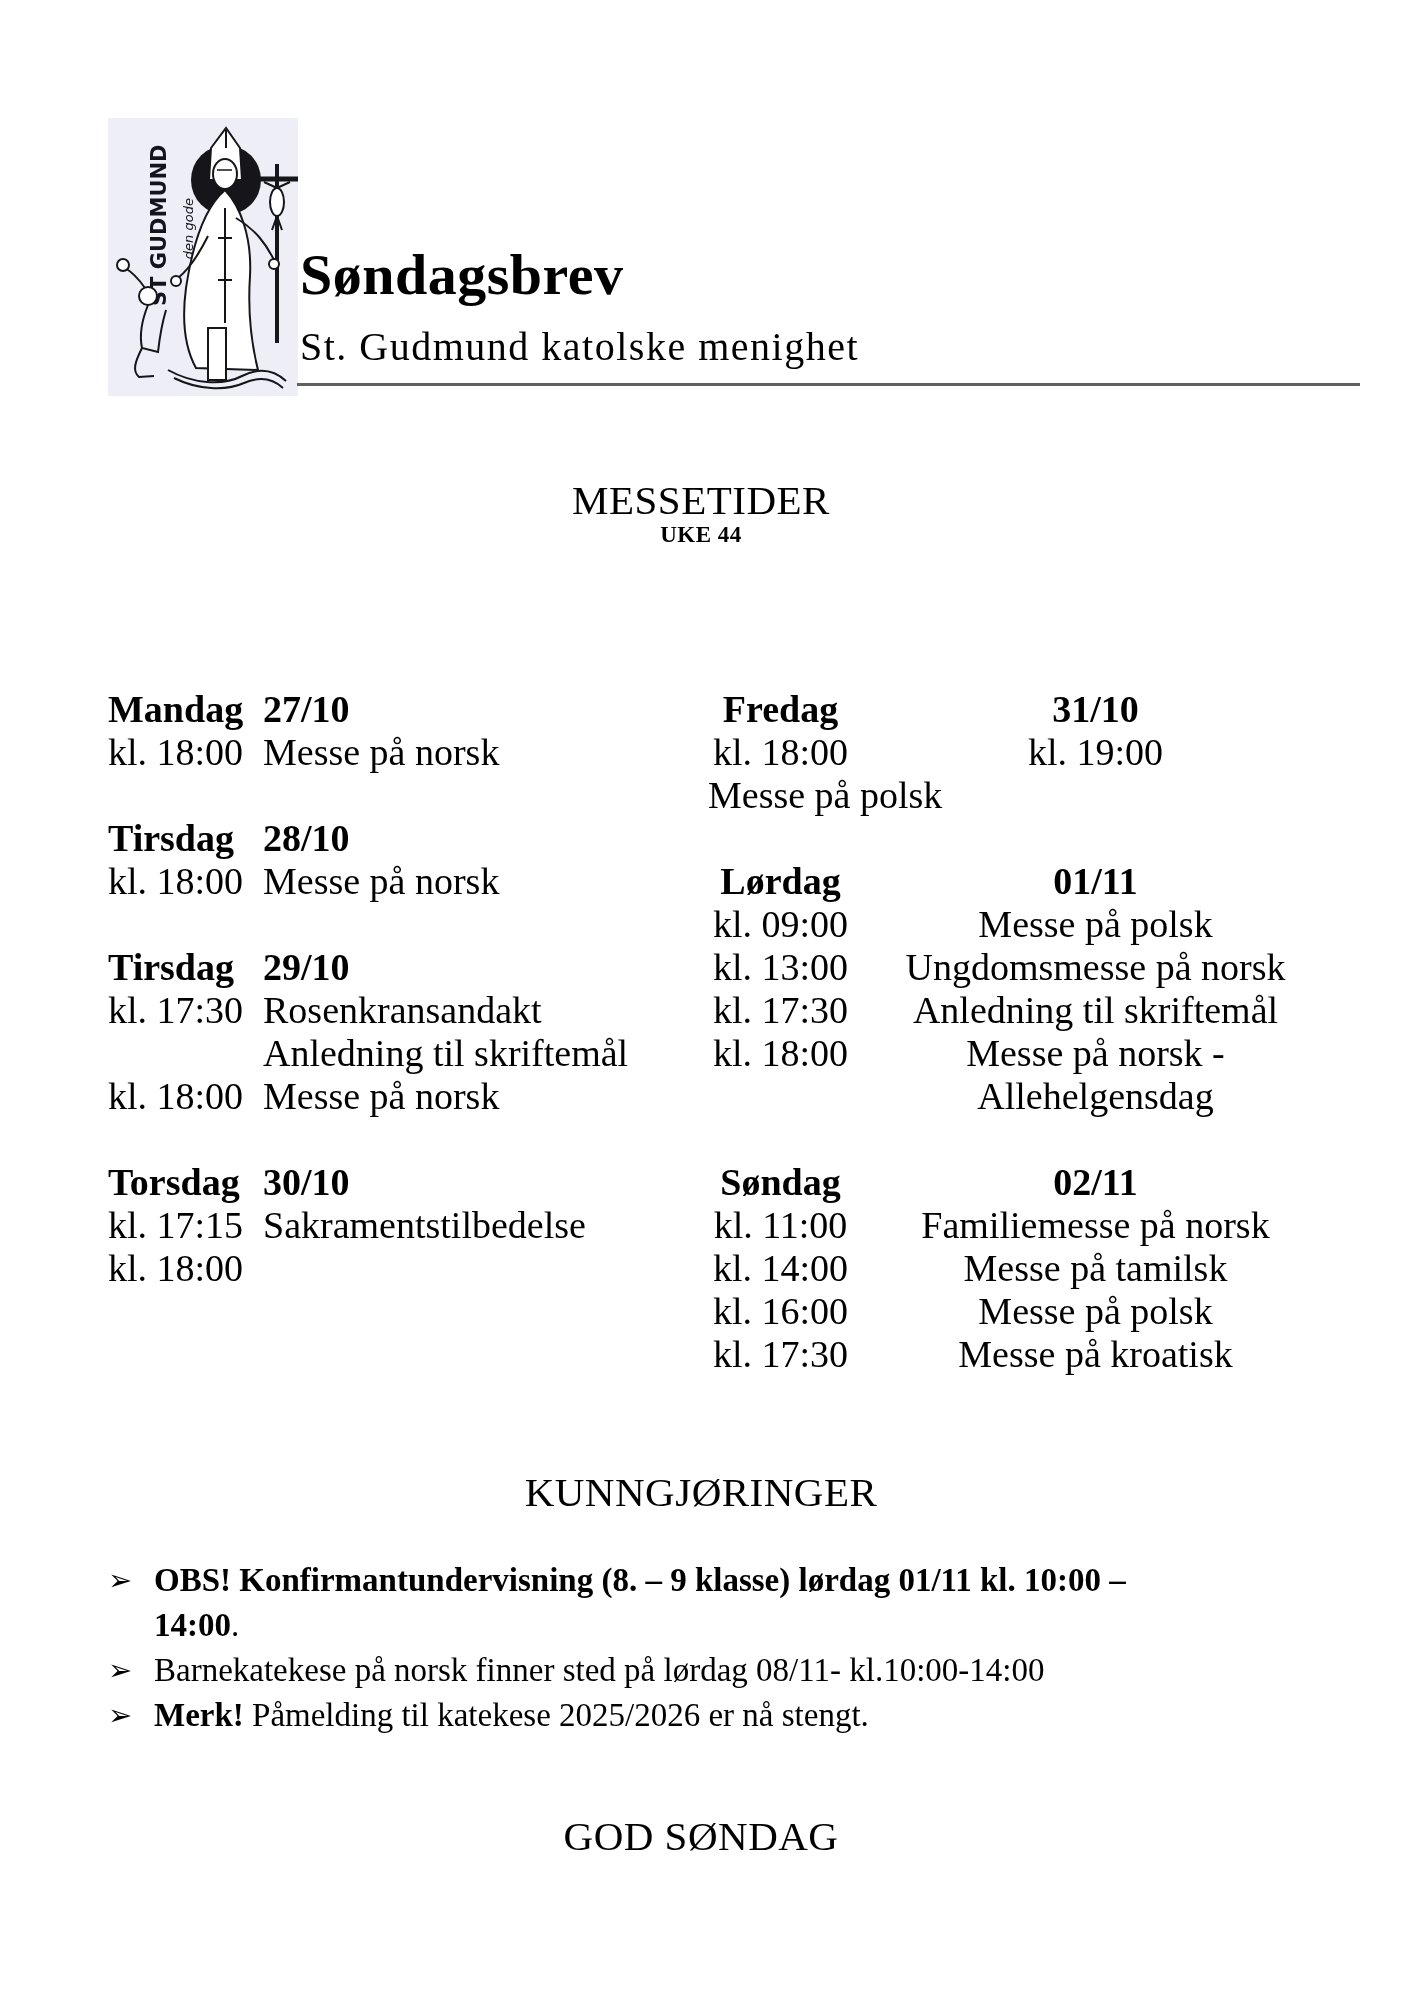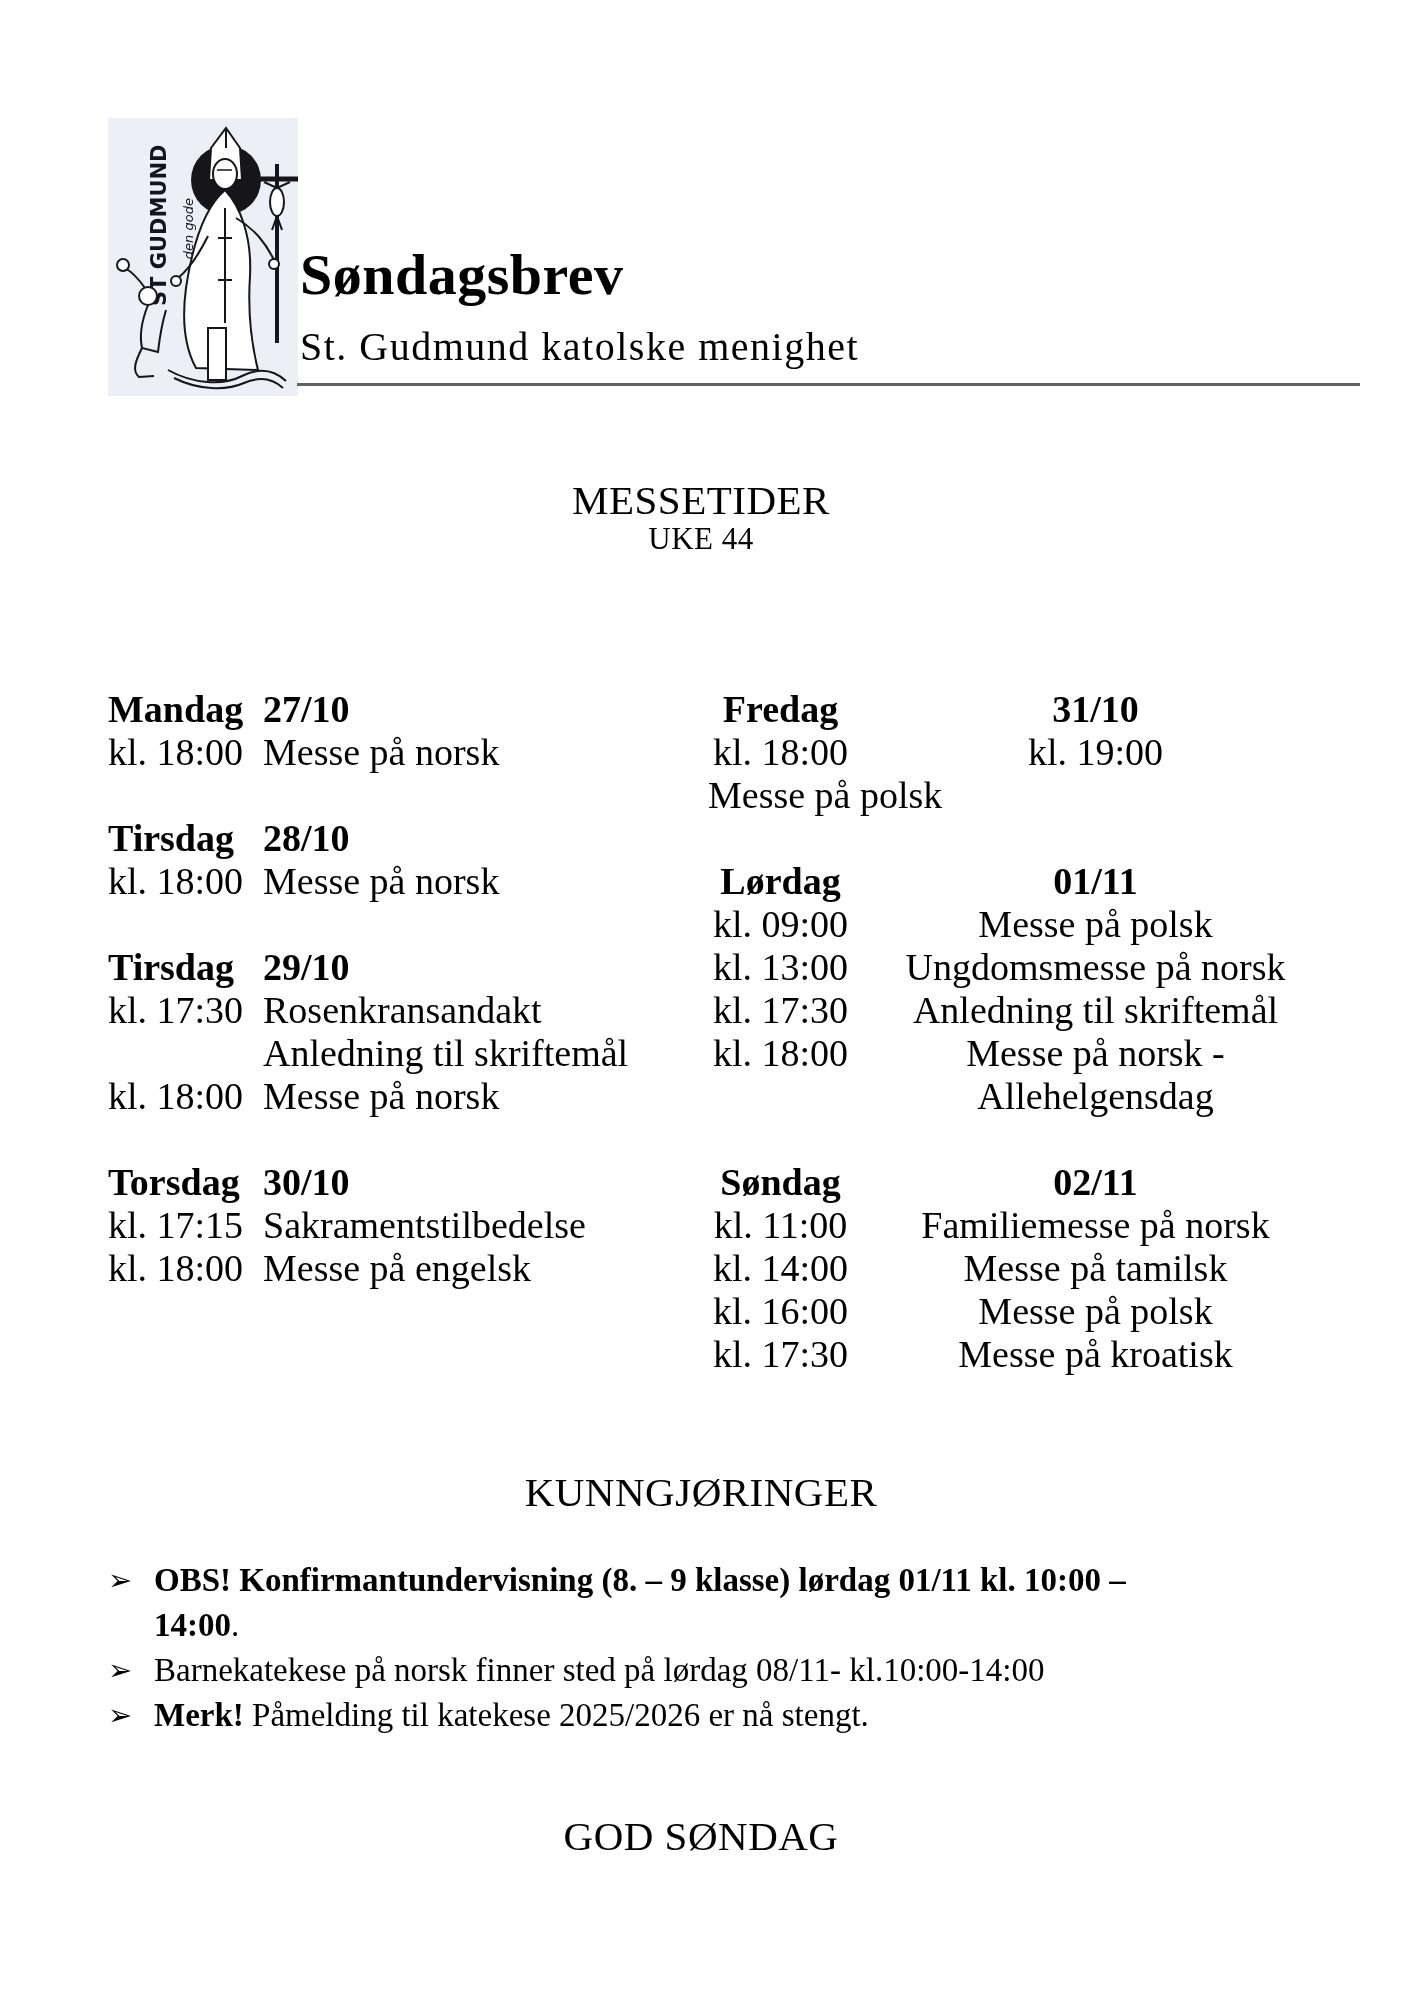--- a/index.html
+++ b/index.html
@@ -15,21 +15,21 @@
     line-height:1; letter-spacing:0.5px; white-space:nowrap;
   }
   .subtitle {
     position:absolute; left:300px; top:327px; font-size:40px; line-height:1;
     letter-spacing:1.5px; white-space:nowrap;
   }
   .rule { position:absolute; left:297px; top:383px; width:1063px; height:3px; background:#616161; }
   
   .centered { position:absolute; left:0; width:1402px; text-align:center; line-height:1; }
   .h-mass   { top:480px;  font-size:41px; letter-spacing:0.5px; }
-  .h-week   { top:523px;  font-size:31px; letter-spacing:0.5px; }
+  .h-week   { top:523px;  font-size:23px; letter-spacing:0.5px;font-weight:bold; }
   .h-ann    { top:1472px; font-size:41px; letter-spacing:0.5px; }
   .h-close  { top:1816px; font-size:41px; letter-spacing:0.5px; }
   
   .schedule { position:absolute; left:108px; top:688px; width:1230px; }
   .sched-col { display:grid; grid-auto-rows:43px; font-size:38px; line-height:43px; }
   .col-left  { position:absolute; left:0;     top:0; width:565px; grid-template-columns:155px 1fr; }
   .col-right { position:absolute; left:600px; top:0; width:630px; grid-template-columns:145px 1fr;text-align:center; }
   .cell { white-space:nowrap; }
   .day  { font-weight:bold; }
   .it   { }
@@ -127,21 +127,20 @@
       <div class="cell"></div>
       <div class="cell it">Anledning til skriftemål</div>
       <div class="cell">kl. 18:00</div>
       <div class="cell">Messe på norsk</div>
       <div class="spacer-row"></div>
       <div class="cell day">Torsdag</div>
       <div class="cell day">30/10</div>
       <div class="cell">kl. 17:15</div>
       <div class="cell it">Sakramentstilbedelse</div>
       <div class="cell">kl. 18:00</div>
-      <div class="cell">Messe på engelsk</div>
     </div>
 
     <div class="sched-col col-right">
       <div class="cell day">Fredag</div>
       <div class="cell day">31/10</div>
       <div class="cell">kl. 18:00</div>
       <div class="cell">kl. 19:00</div>
       <div class="cell">Messe på polsk</div>
       <div class="spacer-row"></div>
       <div class="cell day">Lørdag</div>

